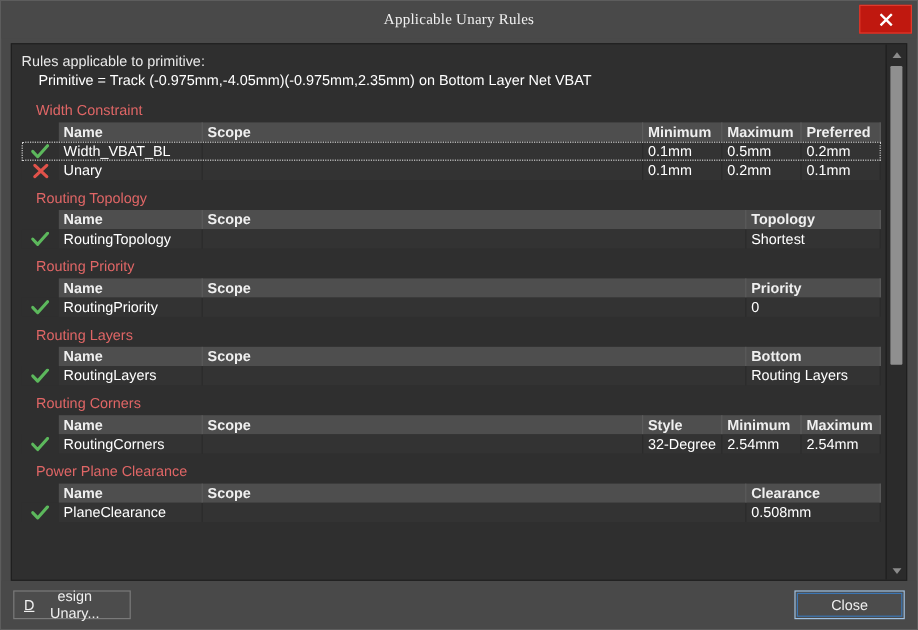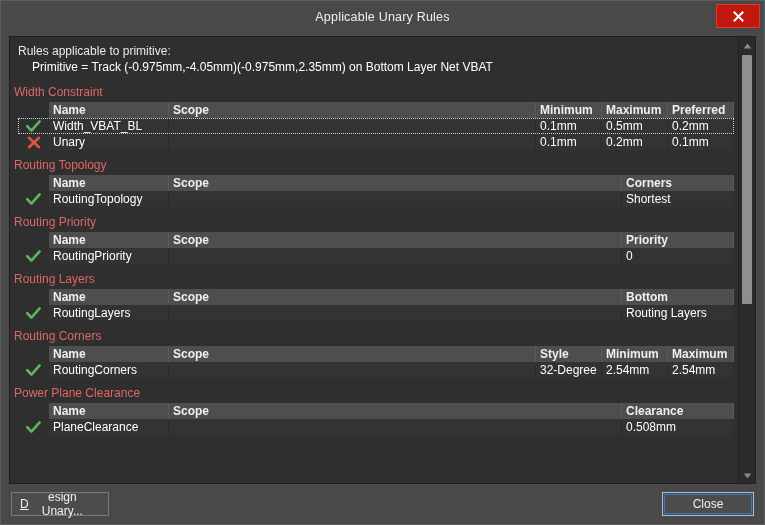--- a/index.html
+++ b/index.html
@@ -33,20 +33,21 @@
     position: relative;
     display: flex;
     align-items: center;
     justify-content: center;
     background: #494949;
   }
   .titlebar-text {
     font-size: 12.5px;
     color: #f0f0f0;
     letter-spacing: .2px;
+    font-family: Liberation Serif, serif;
   }
   .close-btn {
     position: absolute;
     right: 4px;
     top: 3px;
     width: 44px;
     height: 24px;
     background: #c0180f;
     border: 1px solid #e03a2c;
     box-sizing: border-box;
@@ -88,21 +89,21 @@
     line-height: 16px;
     padding-left: 14px;
     font-weight: normal;
   }
   .section {
     margin-top: 8px;
   }
   .section-title {
     color: #e06666;
     font-size: 12px;
-    padding-left: 4px;
+    padding-left: 20px;
     line-height: 15px;
     margin-bottom: 2px;
   }
   .grid {
     margin-left: 8px;
     margin-right: 4px;
   }
   .row {
     display: flex;
     height: 16px;
@@ -276,21 +277,21 @@
                 <div class="cell c-num">0.1mm</div>
               </div>
             </div>
           </div>
           <div class="section">
             <div class="section-title">Routing Topology</div>
             <div class="grid">
               <div class="row headrow">
                 <div class="cell c-name">Name</div>
                 <div class="cell c-scope">Scope</div>
-                <div class="cell c-wide">Corners</div>
+                <div class="cell c-wide">Topology</div>
               </div>
               <div class="row datarow">
                 <div class="status-cell">
                   <svg class="chk" width="15" height="13" viewBox="0 0 15 13">
                     <path d="M1.2 6.2 L5.4 10.6 L13.6 1.4" stroke="#5cb85c" stroke-width="2.6" fill="none" stroke-linecap="round" stroke-linejoin="round"></path>
                   </svg>
                 </div>
                 <div class="cell c-name">RoutingTopology</div>
                 <div class="cell c-scope"></div>
                 <div class="cell c-wide">Shortest</div>

